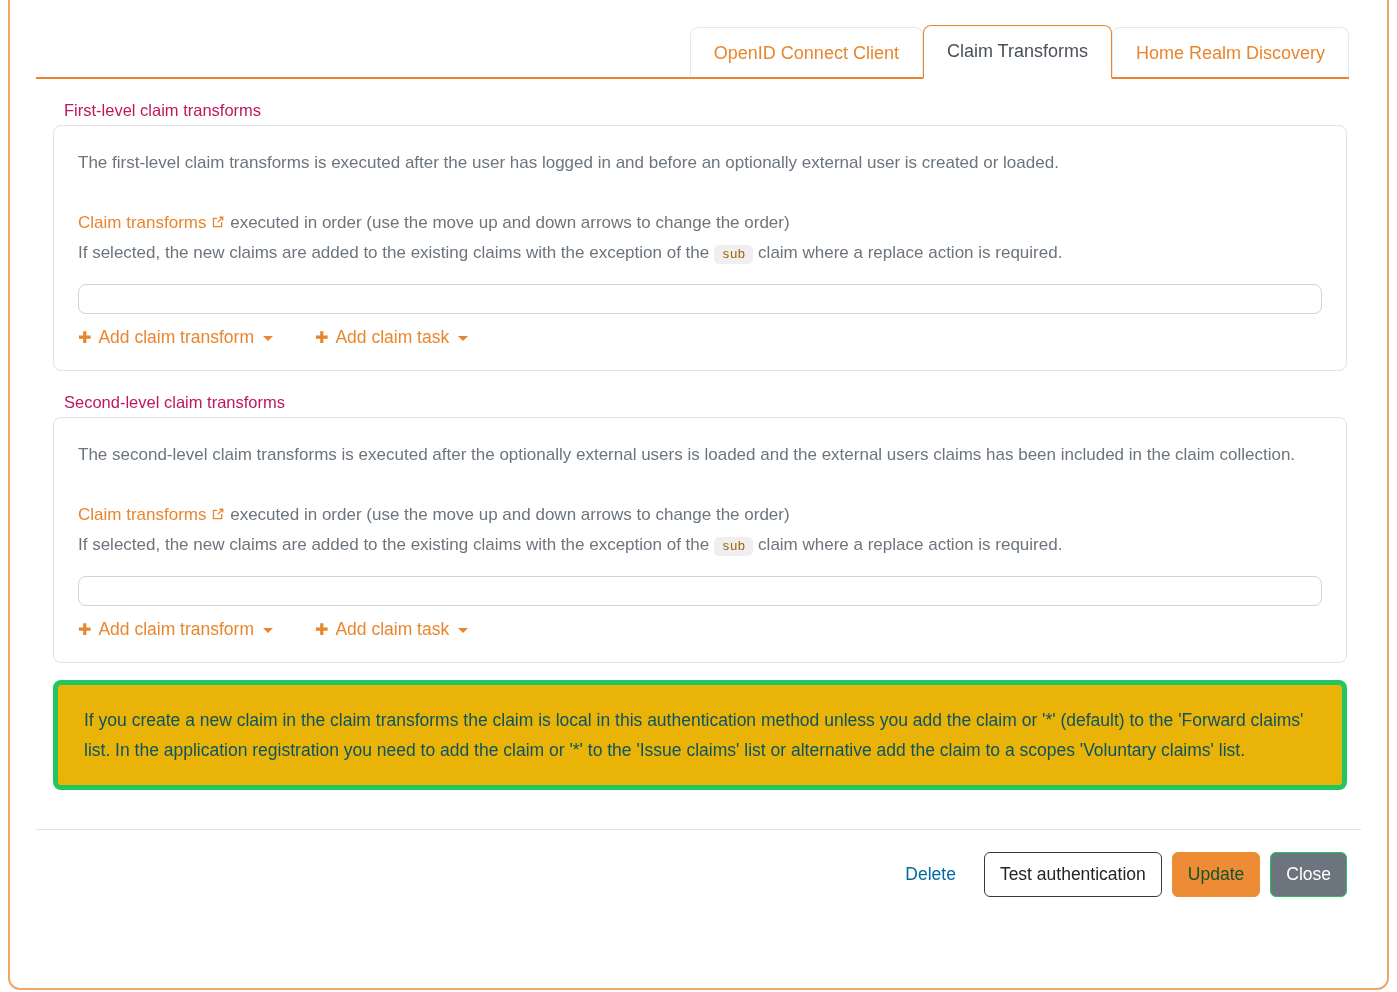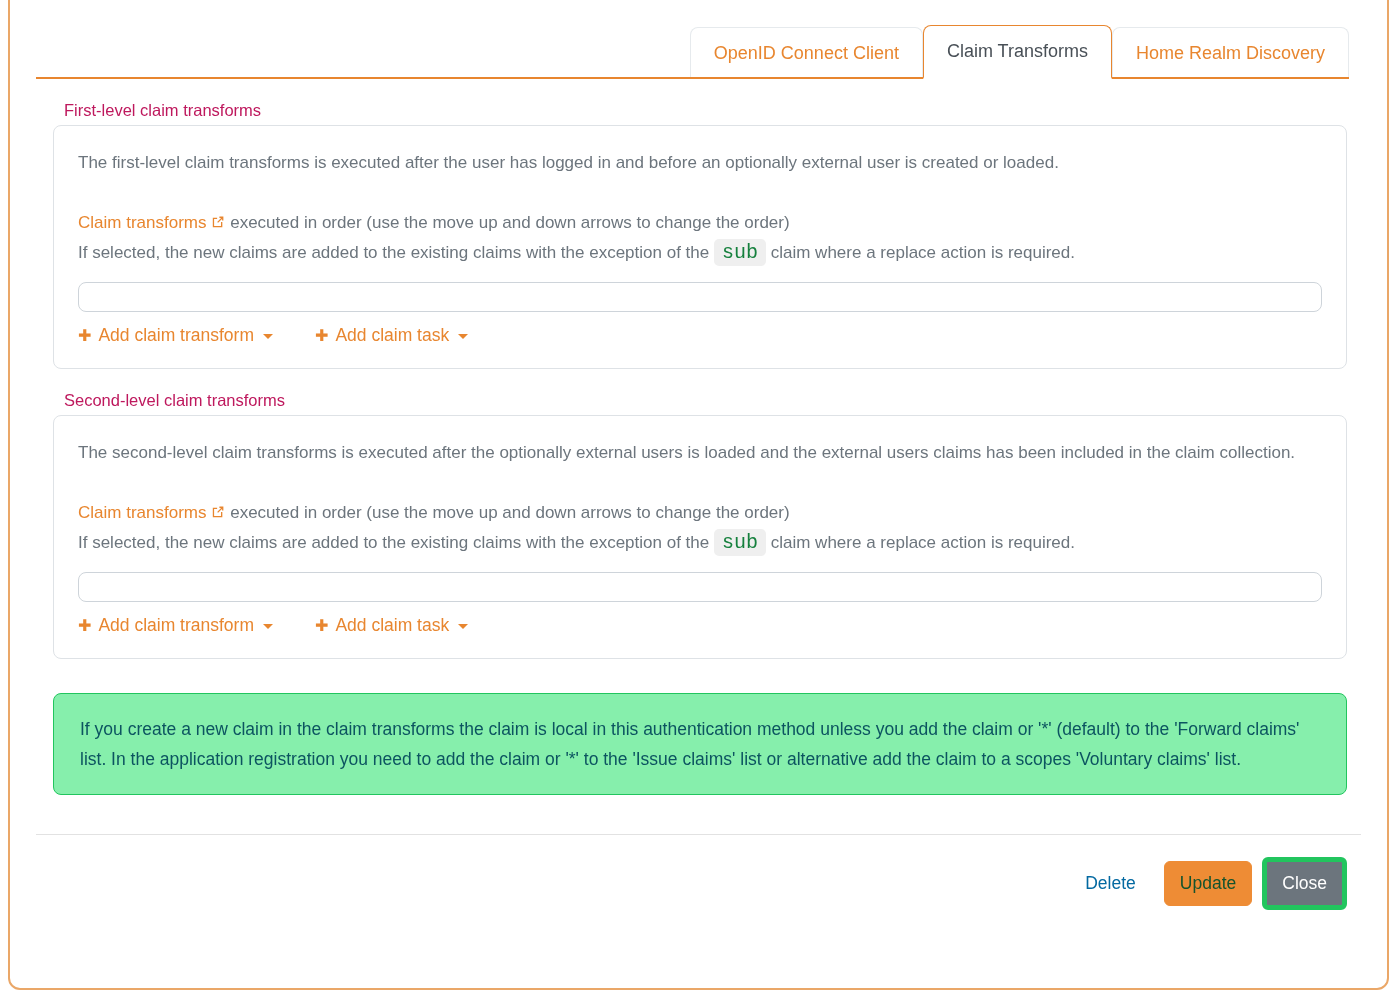--- a/index.html
+++ b/index.html
@@ -59,21 +59,21 @@
   .order-line{
     margin:0;font-size:17px;line-height:30px;color:#6c757d;
   }
   .link{
     color:#e8862f;text-decoration:none;cursor:pointer;
     display:inline-flex;align-items:center;gap:5px;
   }
   .ext-icon{position:relative;top:1px;}
   code.inline-code{
     font-family:"Liberation Mono","DejaVu Sans Mono",monospace;
-    font-size:20px;color:#15803d;
+    font-size:13px;color:#a16207;
     background:#efefef;border-radius:5px;
     padding:2px 8px;
   }
   .empty-list{
     box-sizing:border-box;
     height:30px;width:100%;
     border:1px solid #ced4da;border-radius:8px;
     margin-top:14px;background:#fff;
   }
   .add-row{margin-top:13px;display:flex;align-items:center;}
@@ -85,23 +85,23 @@
   }
   .plus{font-weight:bold;font-size:16px;line-height:1;}
   .caret{
     width:0;height:0;display:inline-block;
     border-left:5px solid transparent;border-right:5px solid transparent;
     border-top:5px solid #e8862f;
     margin-left:2px;position:relative;top:1px;
   }
   
   .alert-info{
-    margin-top:34px;
-    background:#86efac;color:#0c5460;
-    border:1px solid #22c55e;border-radius:8px;
+    margin-top:17px;
+    background:#eab308;color:#0c5460;
+    border:5px solid #22c55e;border-radius:8px;
     padding:20px 26px;
     font-size:17.5px;line-height:30px;
   }
   
   hr.footer-sep{
     border:none;border-top:1px solid #e2e2e2;
     margin:39px 0 0 0;
   }
   .footer{
     margin:22px 14px 0 0;
@@ -116,21 +116,21 @@
     background:none;border:none;color:#0369a1;
     padding:10px 4px;margin-right:14px;
   }
   .btn-outline{
     background:#fff;border:1px solid #343a40;color:#212529;
   }
   .btn-update{
     background:#ee8c35;border:1px solid #ee8c35;color:#14532d;
   }
   .btn-close{
-    background:#6c757d;border:5px solid #22c55e;color:#fff;
+    background:#6c757d;border:1px solid #22c55e;color:#fff;
   }
 </style>
 </head>
 <body>
 
 <div class="page-card">
 
   <nav class="tabs">
     <div class="tab">OpenID Connect Client</div>
     <div class="tab active">Claim Transforms</div>
@@ -218,17 +218,18 @@
     </div>
 
     <div class="alert-info">If you create a new claim in the claim transforms the claim is local in this authentication method unless you add the claim or '*' (default) to the 'Forward claims' list. In the application registration you need to add the claim or '*' to the 'Issue claims' list or alternative add the claim to a scopes 'Voluntary claims' list.</div>
 
   </div>
 
   <hr class="footer-sep">
 
   <div class="footer">
     <button class="btn btn-delete">Delete</button>
+    <button class="btn btn-outline">Test authentication</button>
     <button class="btn btn-update">Update</button>
     <button class="btn btn-close">Close</button>
   </div>
 
 </div>
 
 </body></html>

